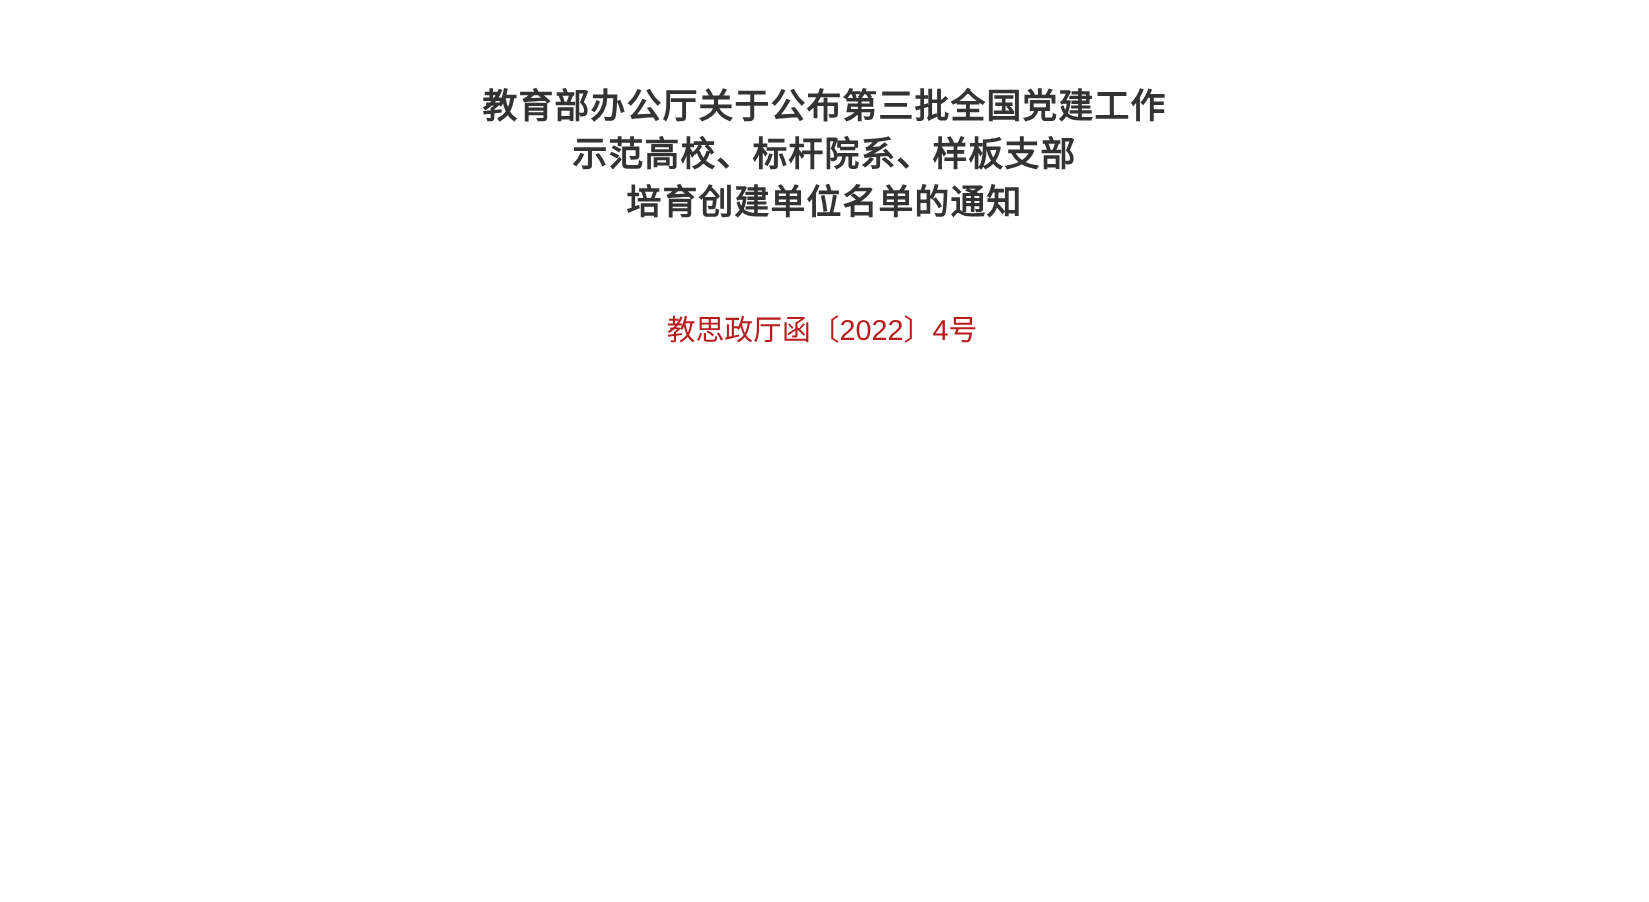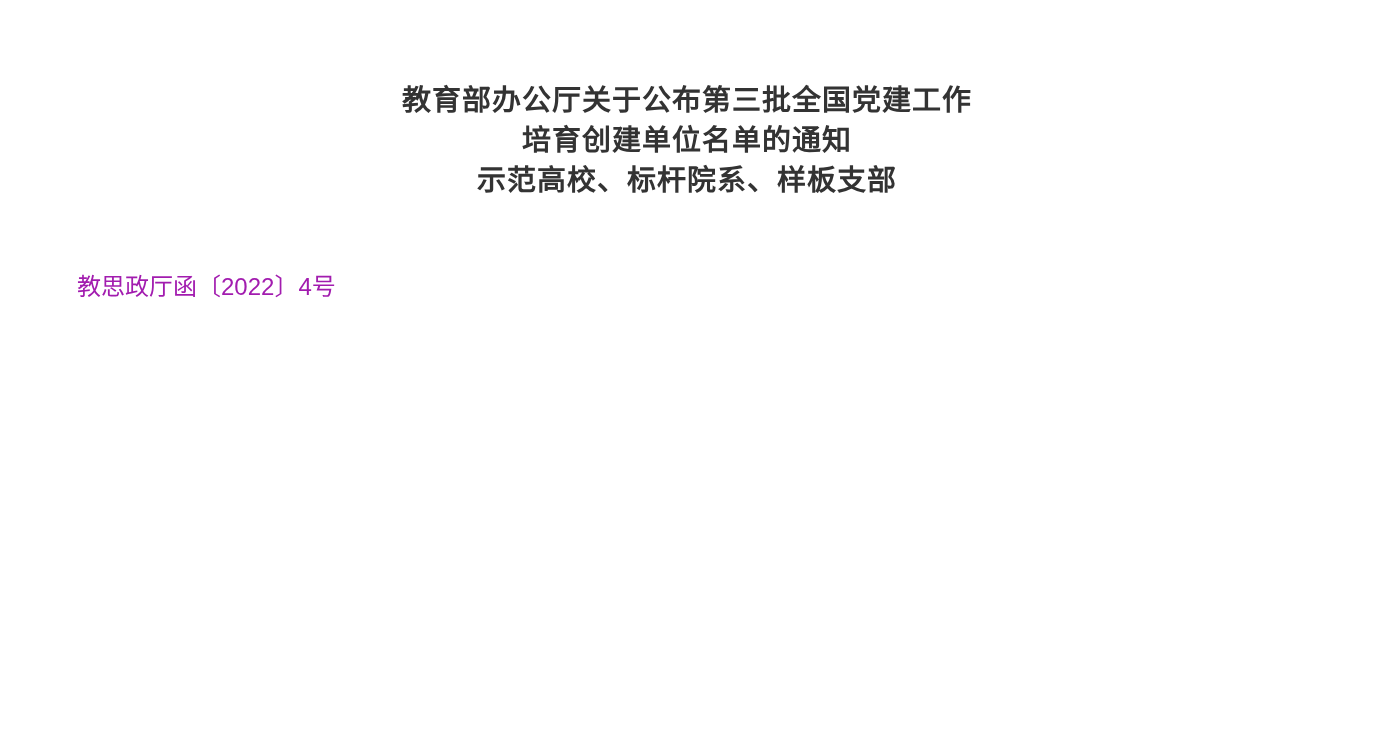--- a/index.html
+++ b/index.html
@@ -10,41 +10,41 @@
   }
   body {
     width: 1374px;
     min-height: 752px;
     font-family: "Liberation Sans", "DejaVu Sans", sans-serif;
     color: #404040;
     -webkit-font-smoothing: antialiased;
   }
   .doc {
     width: 1220px;
-    margin: 18px auto;
+    margin: 7px auto;
     padding-top: 62px;
   }
   .title {
     margin: 0;
     text-align: center;
     font-size: 29px;
     font-weight: bold;
     line-height: 40px;
     color: #333333;
     letter-spacing: 1px;
   }
   .title-line {
     display: block;
   }
   .doc-number {
     margin-top: 72px;
-    text-align: left;
+    text-align: center;
     font-size: 24px;
     line-height: 30px;
-    color: #a21caf;
+    color: #b91c1c;
     padding-right: 4px;
   }
   .salutation {
     margin: 52px 0 0 0;
     font-size: 24px;
     line-height: 50px;
     text-align: justify;
     color: #404040;
   }
   .body-para {
@@ -56,21 +56,21 @@
     color: #404040;
   }
 </style>
 </head>
 <body>
 
 <div class="doc">
 
   <h1 class="title">
     <span class="title-line">教育部办公厅关于公布第三批全国党建工作</span>
+    <span class="title-line">示范高校、标杆院系、样板支部</span>
     <span class="title-line">培育创建单位名单的通知</span>
-    <span class="title-line">示范高校、标杆院系、样板支部</span>
   </h1>
 
   <div class="doc-number">教思政厅函〔2022〕4号</div>
 
 
 
 </div>
 
 </body></html>

